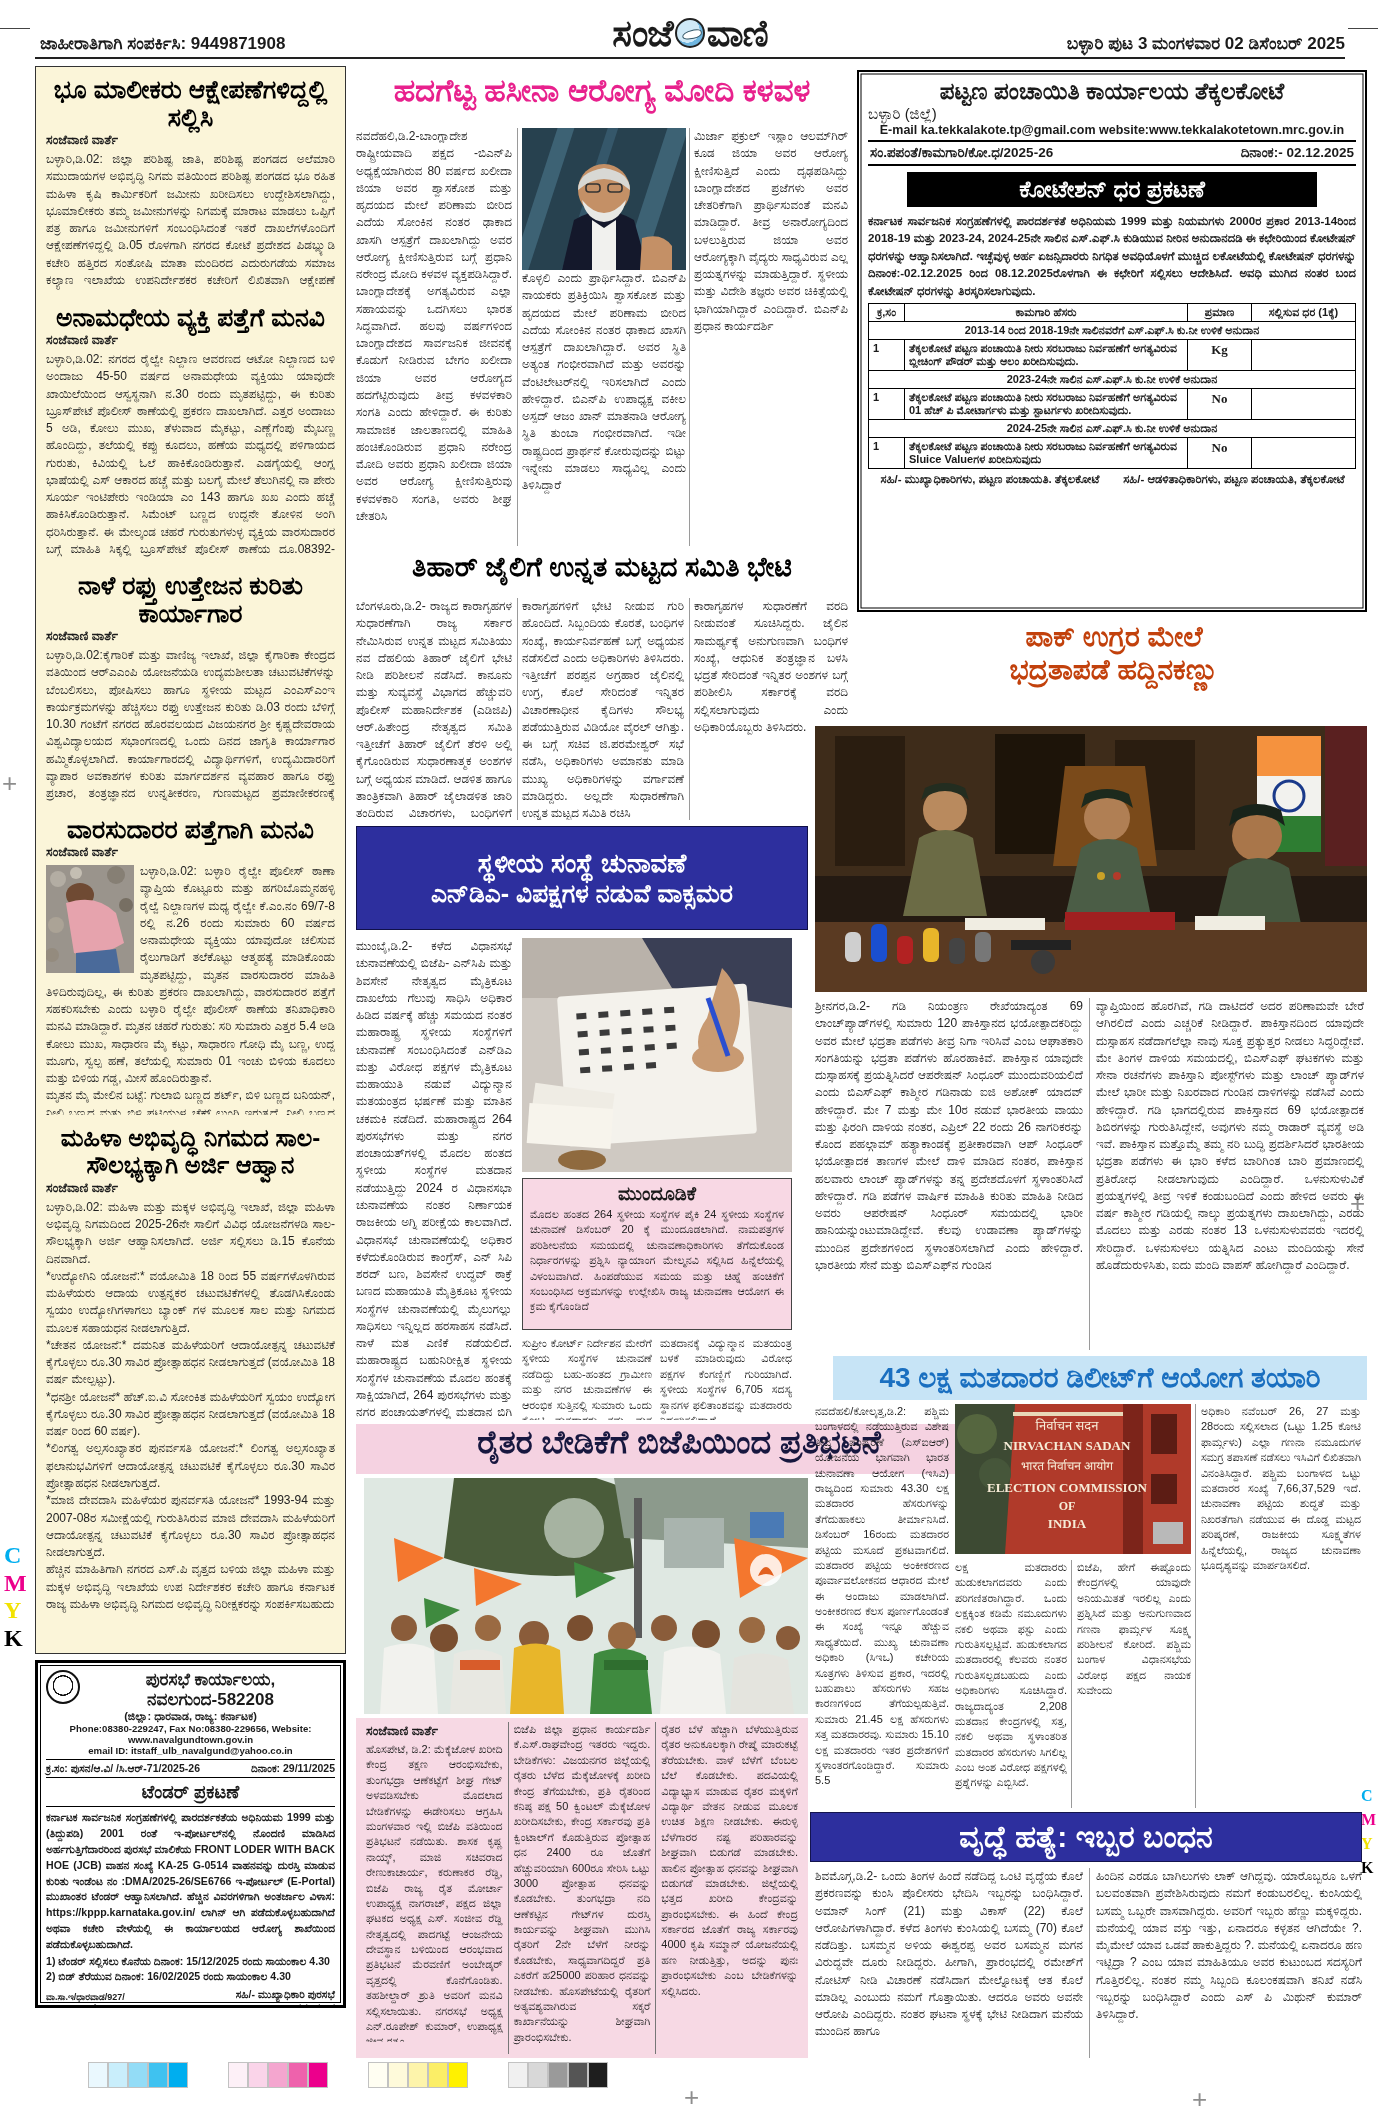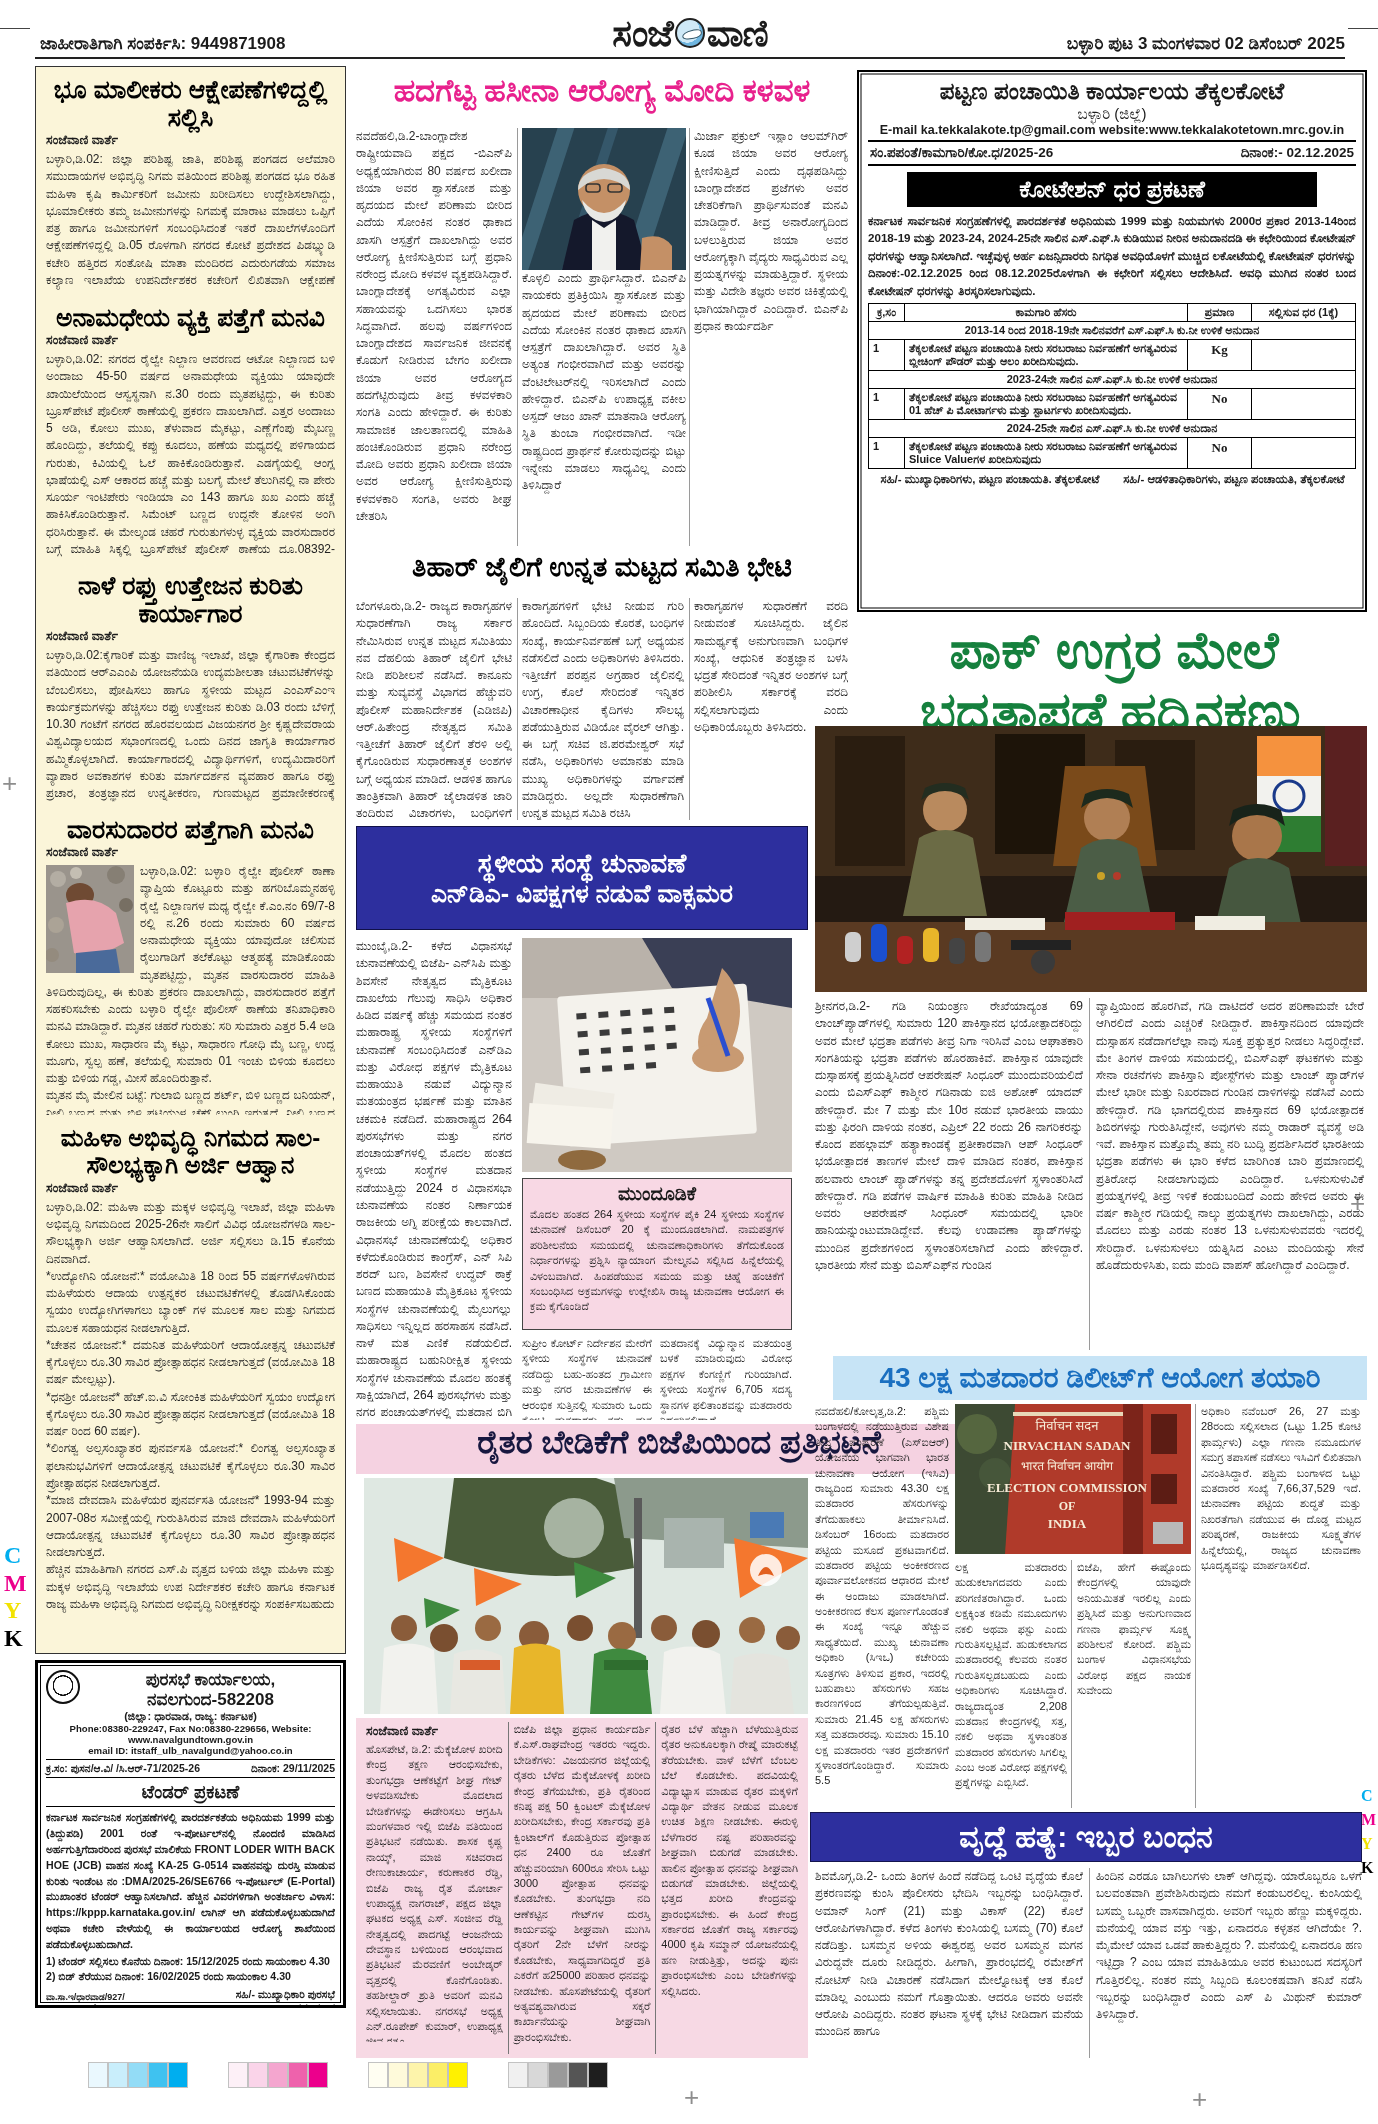--- a/index.html
+++ b/index.html
@@ -50,34 +50,34 @@
     display:flex;align-items:flex-start;justify-content:center}
   .farm-band span{font-size:32px;font-weight:bold;color:#17173F}
   .pink-block{left:356px;top:1718px;width:452px;height:340px;background:#F7D9E4;
     display:flex;padding:4px 5px;gap:0;overflow:hidden}
   .pink-block .pcol{flex:1;padding:0 5px;overflow:hidden}
   .pink-block .pcol + .pcol{border-left:1px solid #777}
   
   .tek-box{left:857px;top:70px;width:510px;height:542px;background:#fff;border:2.5px solid #000;
     box-shadow:inset 0 0 0 1.5px #fff,inset 0 0 0 2.5px #000;padding:6px 9px;overflow:hidden}
   .tek-title{font-size:23px;font-weight:bold;text-align:center}
-  .tek-dist{font-size:15px;text-align:center}
+  .tek-dist{font-size:15px;text-align:left}
   .tek-mail{font-size:12.5px;font-weight:bold;text-align:center;border-bottom:2px solid #000;padding-bottom:3px}
   .tek-ref{display:flex;justify-content:space-between;font-size:13.5px;font-weight:bold;padding:3px 2px;
     border-bottom:2px solid #000}
   .tek-banner{width:410px;margin:6px auto 5px auto;background:#000;color:#fff;text-align:center;
     font-size:23px;font-weight:bold;padding:4px 0}
   .tek-body{font-size:11.6px;line-height:1.5;text-align:justify;font-weight:600}
   table.tek{width:100%;border-collapse:collapse;margin-top:4px;font-size:11px;font-weight:bold}
   table.tek td,table.tek th{border:1.5px solid #000;padding:2px 4px;vertical-align:top}
   table.tek .sec{text-align:center}
   table.tek .qty{text-align:center;font-family:"Liberation Serif",serif;font-size:13px}
   .tek-sig{display:flex;justify-content:space-around;font-size:11.5px;font-weight:bold;
     text-align:center;padding:4px 0 2px 0}
-  .orange-hl{color:#15803d;font-size:52px;line-height:1.18}
+  .orange-hl{color:#c2410c;font-size:28px;line-height:1.18}
   .blue43{left:833px;top:1356px;width:534px;height:44px;background:#C7E4F6;
     display:flex;align-items:center;justify-content:center}
   .blue43 span{color:#1A6FC0;font-size:28px;font-weight:bold}
   .vru-banner{left:810px;top:1812px;width:552px;height:50px;background:#2D2F9E;border:1px solid #14144e;
     display:flex;align-items:center;justify-content:center}
   .vru-banner span{color:#fff;font-size:30px;font-weight:bold}
   
   .sw{width:20px;height:26px;border:1px solid #c2c2c2;display:inline-block;vertical-align:top}
   .swgrp{position:absolute;top:2062px;font-size:0}
   .cmyk-l{left:4px;top:1542px;font-family:"Liberation Serif",serif;font-weight:bold;

